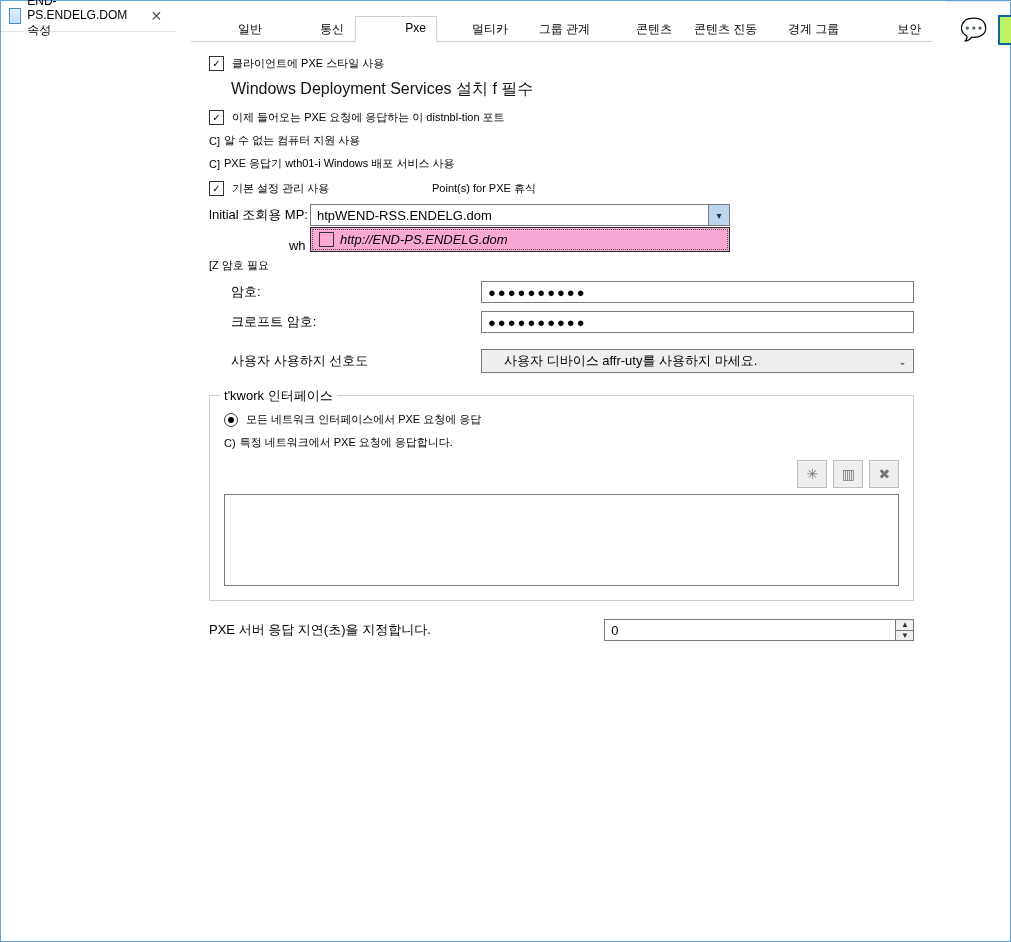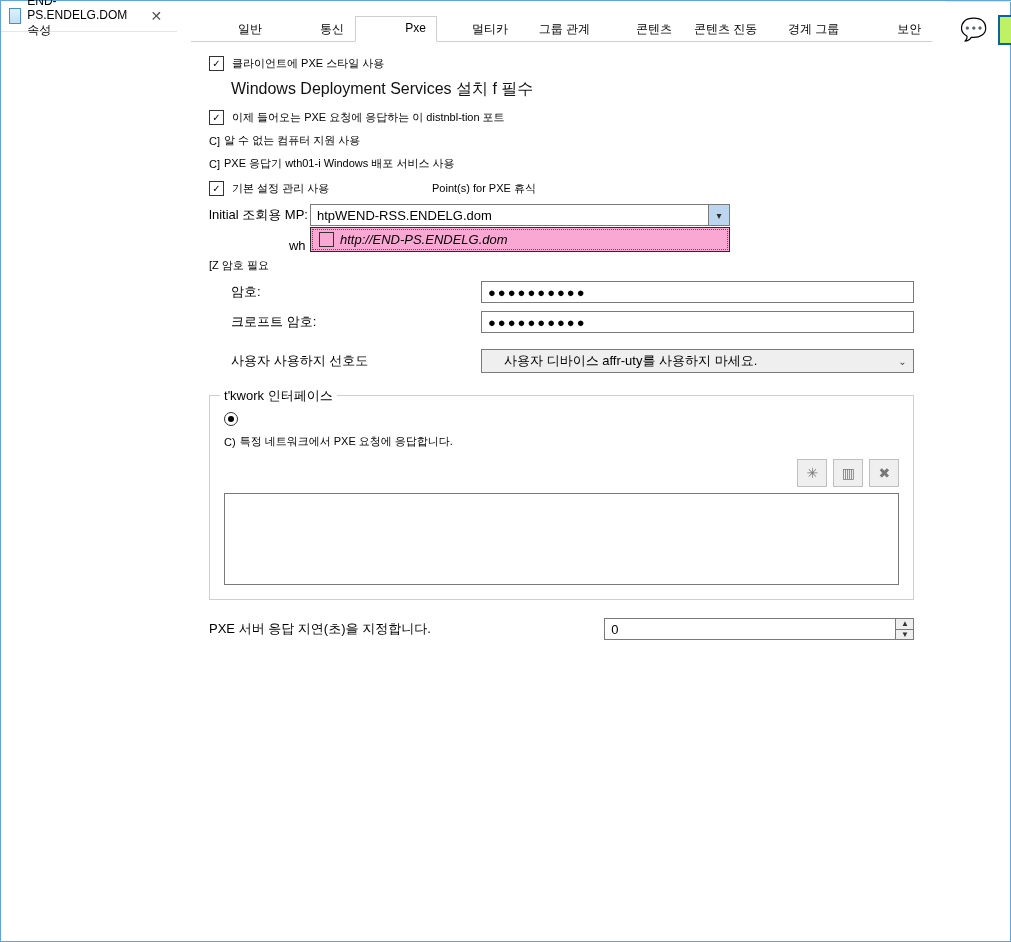--- a/index.html
+++ b/index.html
@@ -307,20 +307,21 @@
           <span>사용자 디바이스 affr-uty를 사용하지 마세요.</span>
           <span class="dd-button">⌄</span>
         </div>
       </div>
 
       <div class="groupbox" style="margin-top:22px;">
         <span class="group-legend">t'kwork 인터페이스</span>
 
         <div class="row" style="margin-top:6px;">
           <span class="radio selected"></span>
+          <span class="text">모든 네트워크 인터페이스에서 PXE 요청에 응답</span>
         </div>
         <div class="row">
           <span class="text" style="margin-right:4px;">C)</span>
           <span class="text">특정 네트워크에서 PXE 요청에 응답합니다.</span>
         </div>
 
         <div class="iface-toolbar">
           <div class="iface-btn">✳</div>
           <div class="iface-btn">▥</div>
           <div class="iface-btn">✖</div>

